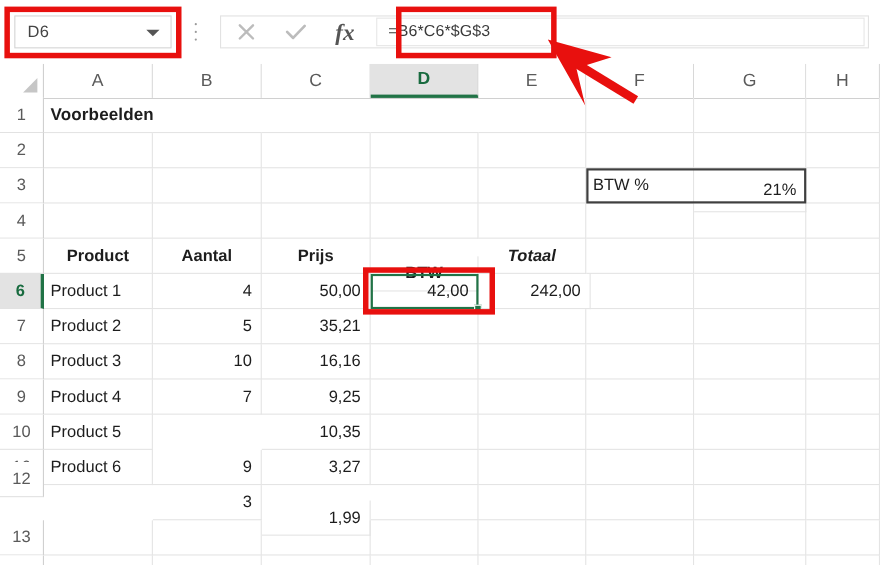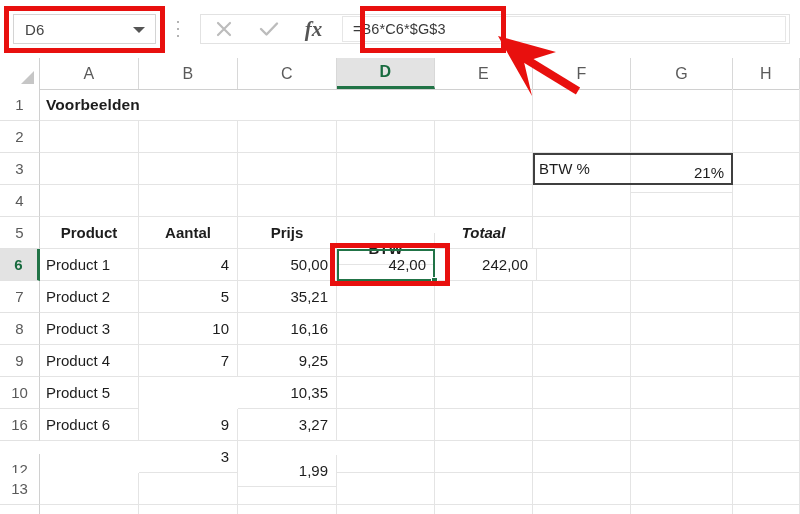--- a/index.html
+++ b/index.html
@@ -298,21 +298,21 @@
     <div class="rowhead" style="top:63px;  height:32px;">2</div>
     <div class="rowhead" style="top:95px;  height:32px;">3</div>
     <div class="rowhead" style="top:127px; height:32px;">4</div>
     <div class="rowhead" style="top:159px; height:32px;">5</div>
     <div class="rowhead sel" style="top:191px; height:32px;">6</div>
     <div class="rowhead" style="top:223px; height:32px;">7</div>
     <div class="rowhead" style="top:255px; height:32px;">8</div>
     <div class="rowhead" style="top:287px; height:32px;">9</div>
     <div class="rowhead" style="top:319px; height:32px;">10</div>
     <div class="rowhead" style="top:351px; height:32px;">16</div>
-    <div class="rowhead" style="top:396px; height:32px;text-align:center;">12</div>
+    <div class="rowhead" style="top:362px; height:32px;text-align:center;">12</div>
     <div class="rowhead" style="top:415px; height:32px;">13</div>
     <div class="rowhead" style="top:447px; height:32px;">14</div>
 
     <div class="cell left title" style="left:40px;  top:31px; width:99px;  height:32px; border-right:none;">Voorbeelden gebruik Absolute en Relatieve verwijzingen</div>
     <div class="cell" style="left:139px; top:31px; width:99px;  height:32px; border-right:none;"></div>
     <div class="cell" style="left:238px; top:31px; width:99px;  height:32px; border-right:none;"></div>
     <div class="cell" style="left:337px; top:31px; width:98px;  height:32px; border-right:none;"></div>
     <div class="cell" style="left:435px; top:31px; width:98px;  height:32px;"></div>
     <div class="cell" style="left:533px; top:31px; width:98px;  height:32px;"></div>
     <div class="cell" style="left:631px; top:31px; width:102px; height:32px;"></div>

